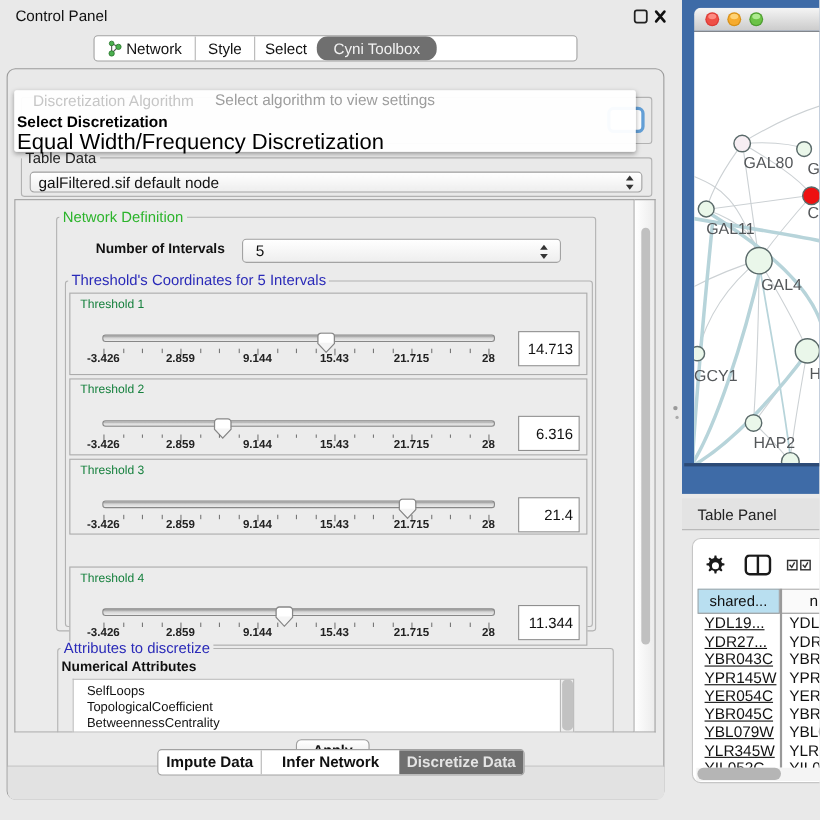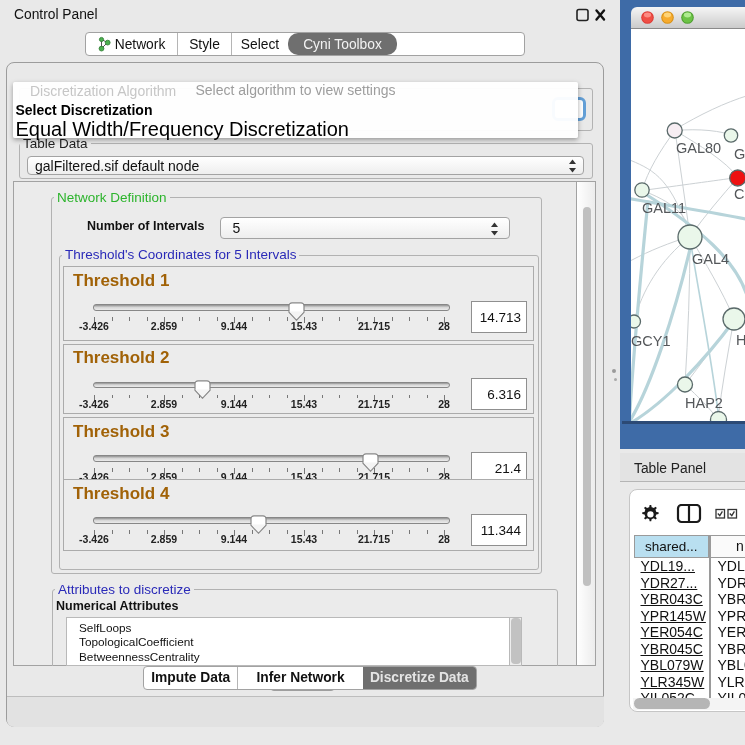--- a/index.html
+++ b/index.html
@@ -2,21 +2,21 @@
 <html><head>
 <meta charset="utf-8">
 <style>
 * { margin:0; padding:0; box-sizing:border-box; }
 html,body { width:745px; height:745px; overflow:hidden; }
 body { font-family:"Liberation Sans", sans-serif; background:#e9e9e9; position:relative; }
 .abs { position:absolute; }
 .grpborder { position:absolute; border:1px solid #b2b2b2; border-radius:3px; }
 .grptitle { position:absolute; font-size:13.5px; background:#e9e9e9; padding:0 3px; line-height:13px; }
 .tbox { position:absolute; border:1px solid #ababab; background:#ececec; }
-.btitle { position:absolute; font-weight:bold; font-size:17px; color:#a16207; }
+.btitle { position:absolute; font-weight:normal; font-size:11px; color:#15803d; }
 .track { position:absolute; left:29px; width:357px; height:6.5px; border-radius:3px; background:linear-gradient(#909090,#d6d6d6 45%,#ebebeb); border:1px solid #878787; }
 .vbox { position:absolute; left:407px; width:56px; height:32px; background:#fff; border:1px solid #8f8f8f; font-size:13.5px; color:#111; text-align:right; padding-right:5px; line-height:31px; }
 .ticklbl { position:absolute; font-size:10.5px; font-weight:bold; color:#222; transform:translateX(-50%); white-space:nowrap; }
 .combo { position:absolute; border:1px solid #a3a3a3; border-radius:4px; background:linear-gradient(#ffffff,#eeeeee); }
 .seg { height:100%; display:flex; align-items:center; justify-content:center; font-size:13.8px; color:#111; }
 </style>
 </head>
 <body>
 
 <div class="abs" style="left:14px;top:6.5px;font-size:13.8px;color:#111;">Control Panel</div>
@@ -175,21 +175,21 @@
     <div style="position:absolute;left:362.5px;top:50px;width:1px;height:3.5px;background:#777;"></div>
     <div style="position:absolute;left:380.0px;top:50px;width:1px;height:6px;background:#777;"></div>
     <div class="ticklbl" style="left:30px;top:53px;">-3.426</div>
     <div class="ticklbl" style="left:100px;top:53px;">2.859</div>
     <div class="ticklbl" style="left:170px;top:53px;">9.144</div>
     <div class="ticklbl" style="left:240px;top:53px;">15.43</div>
     <div class="ticklbl" style="left:310px;top:53px;">21.715</div>
     <div class="ticklbl" style="left:380px;top:53px;">28</div>
     <div class="vbox" style="top:33.5px;">21.4</div>
   </div>
-<div class="tbox" style="left:63px;top:479px;width:470.5px;height:71.5px;">
+<div class="tbox" style="left:63px;top:515px;width:470.5px;height:71.5px;">
     <div class="btitle" style="left:9px;top:3.5px;">Threshold 4</div>
     <div class="track" style="top:37px;"></div>
     <svg style="position:absolute;left:186px;top:35px;" width="17" height="19" viewBox="0 0 17 19">
       <path d="M4 0.8 h9 a3 3 0 0 1 3 3 v6.4 l-7.5 8 l-7.5 -8 v-6.4 a3 3 0 0 1 3 -3 Z" fill="#ffffff" stroke="#888888" stroke-width="1.2"></path>
       <path d="M1.2 9.5 h14.6 l-7.3 7.8 Z" fill="#f0f0f0" stroke="none" opacity="0.7"></path>
     </svg>
     <div style="position:absolute;left:30.0px;top:50px;width:1px;height:6px;background:#777;"></div>
     <div style="position:absolute;left:47.5px;top:50px;width:1px;height:3.5px;background:#777;"></div>
     <div style="position:absolute;left:65.0px;top:50px;width:1px;height:3.5px;background:#777;"></div>
     <div style="position:absolute;left:82.5px;top:50px;width:1px;height:3.5px;background:#777;"></div>
@@ -227,21 +227,21 @@
 </div>
 <div class="abs" style="left:509px;top:616.5px;width:13px;height:49px;background:#eeeeee;border:1px solid #b9b9b9;"></div>
 <div class="abs" style="left:510.5px;top:618px;width:10px;height:46px;background:#c2c2c2;border-radius:4px;"></div>
 
 <div class="abs" style="left:14px;top:666px;width:582px;height:30px;background:#e9e9e9;"></div>
 <div class="abs" style="left:7px;top:695.5px;width:597px;height:1px;background:#bdbdbd;"></div>
 <div class="abs" style="left:7px;top:696.5px;width:597px;height:30px;background:#e2e2e2;border-radius:0 0 7px 7px;"></div>
 
 <div class="abs" style="left:269px;top:672px;width:67px;height:18.5px;border:1px solid #9e9e9e;border-radius:5px;background:linear-gradient(#ffffff,#e7e7e7);text-align:center;font-size:13px;font-weight:bold;line-height:17px;color:#111;">Apply</div>
 
-<div class="abs" style="left:143px;top:666px;width:334px;height:23.5px;background:#fff;border:1px solid #a2a2a2;border-radius:4px;overflow:hidden;display:flex;font-weight:bold;align-items:center;">
+<div class="abs" style="left:143px;top:681px;width:334px;height:23.5px;background:#fff;border:1px solid #a2a2a2;border-radius:4px;overflow:hidden;display:flex;font-weight:bold;align-items:center;">
   <div class="seg" style="width:95px;border-right:1px solid #b5b5b5;">Impute Data</div>
   <div class="seg" style="width:125px;">Infer Network</div>
   <div class="seg" style="width:114px;background:#6f6f6f;color:#e4e4e4;">Discretize Data</div>
 </div>
 
 <div class="abs" style="left:13px;top:82px;width:565px;height:55.5px;background:rgba(255,255,255,0.955);box-shadow:0 2px 5px rgba(0,0,0,0.35);border-radius:2px;"></div>
 <div class="abs" style="left:30px;top:82.5px;font-size:14px;color:#c6c6c6;">Discretization Algorithm</div>
 <div class="abs" style="left:13px;top:81.5px;width:565px;text-align:center;font-size:14px;color:#9d9d9d;">Select algorithm to view settings</div>
 <div class="abs" style="left:15.5px;top:102px;font-size:14px;font-weight:bold;color:#000;">Select Discretization</div>
 <div class="abs" style="left:15.5px;top:117.5px;font-size:20px;color:#000;">Equal Width/Frequency Discretization</div>

